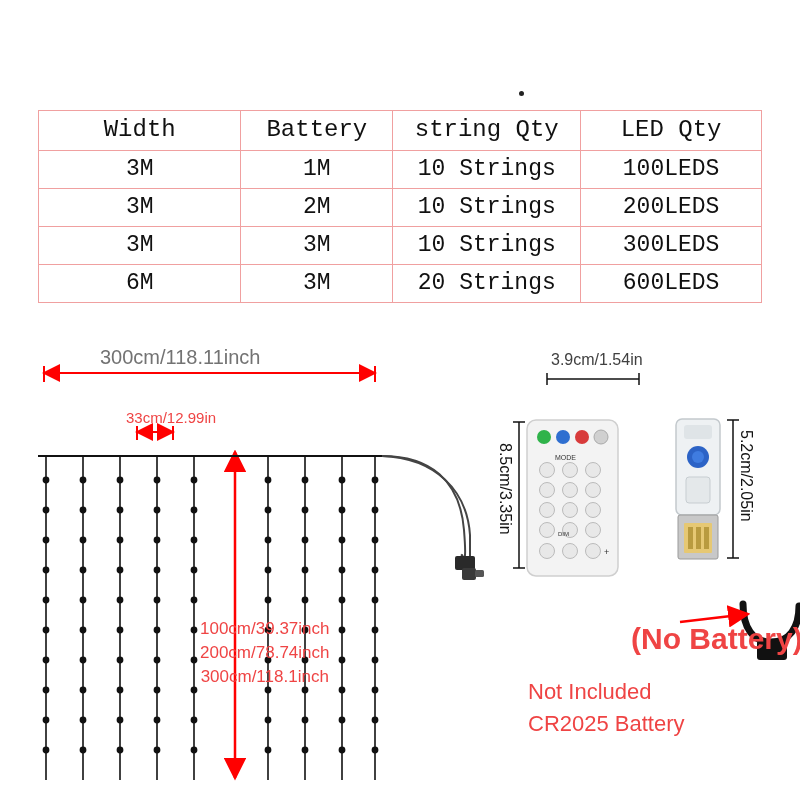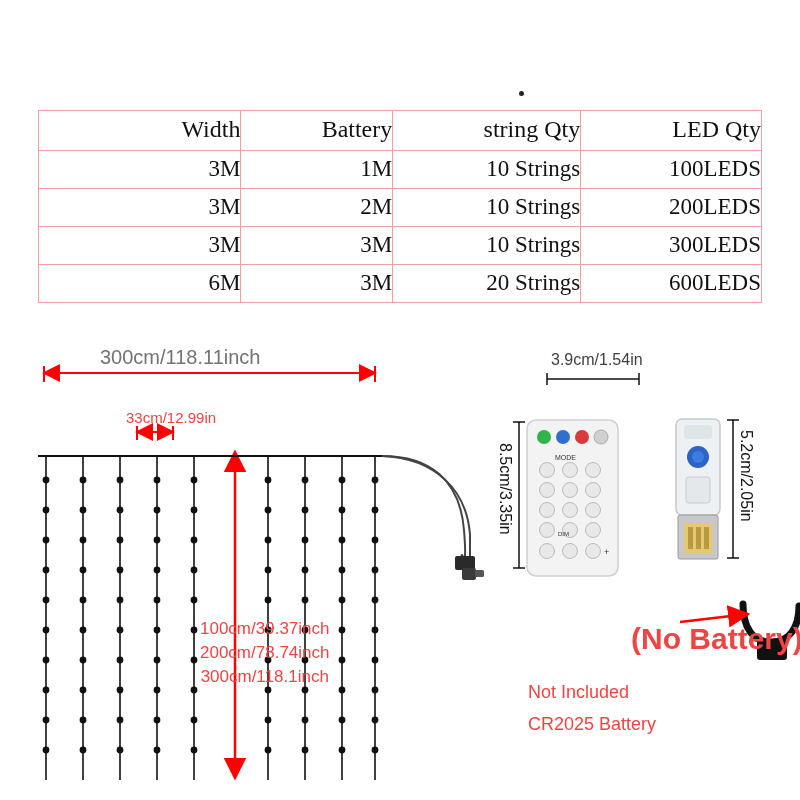--- a/index.html
+++ b/index.html
@@ -18,26 +18,26 @@
   
   #spec-table {
     position: absolute;
     left: 38px;
     top: 110px;
     width: 724px;
     border-collapse: collapse;
   }
   #spec-table td {
     border: 1px solid #f0a0a0;
-    text-align: right;
+    text-align: center;
     font-size: 23px;
     color: #111;
     padding: 3px 0 4px 0;
     height: 30px;
-    font-family: Liberation Serif, serif;
+    font-family: Liberation Mono, monospace;
   }
   #spec-table tr.header td {
     font-size: 24px;
     padding-bottom: 6px;
   }
   #spec-table col.c1 { width: 28%; }
   #spec-table col.c2 { width: 21%; }
   #spec-table col.c3 { width: 26%; }
   #spec-table col.c4 { width: 25%; }
 
@@ -107,21 +107,21 @@
   }
   #label-no-battery {
     left: 631px;
     top: 622px;
     font-size: 30px;
     font-weight: bold;
   }
   #label-not-included {
     left: 528px;
     top: 676px;
-    font-size: 18px;
+    font-size: 22px;
     line-height: 32px;
   }
 
   
   #curtain {
     position: absolute;
     left: 30px;
     top: 330px;
   }
   svg { display: block; }

